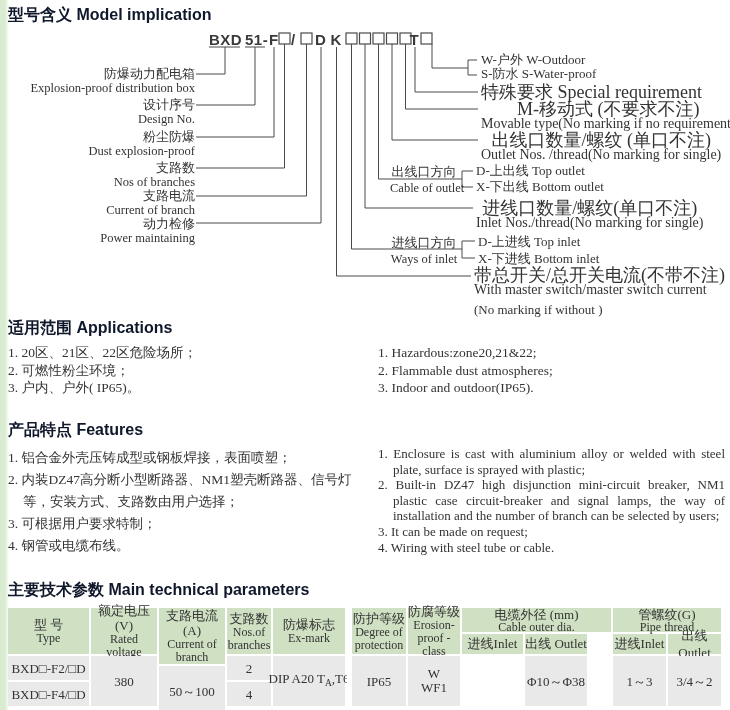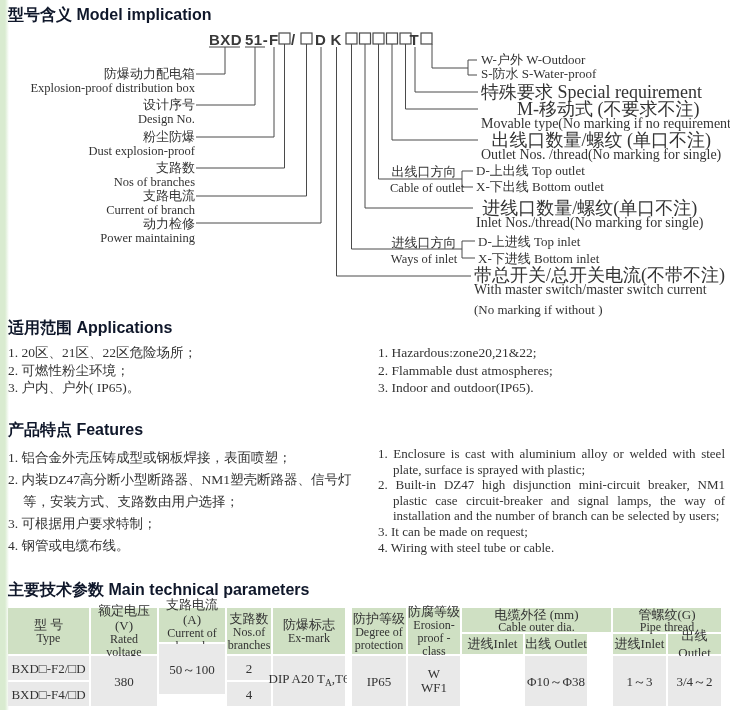--- a/index.html
+++ b/index.html
@@ -187,21 +187,21 @@
       <div class="bc" style="height:24px">BXD□-F4/□D</div>
     </div>
     <div class="col" style="width:66px">
       <div class="hc" style="height:46px">
         <span class="cn">额定电压(V)</span>
         <span class="en" style="width:52px">Rated voltage</span>
       </div>
       <div class="bc" style="height:50px">380</div>
     </div>
     <div class="col" style="width:66px">
-      <div class="hc" style="height:34px">
+      <div class="hc" style="height:56px">
         <span class="cn">支路电流(A)</span>
         <span class="en" style="width:58px">Current of branch</span>
       </div>
       <div class="bc" style="height:50px">50～100</div>
     </div>
     <div class="col" style="width:44px">
       <div class="hc" style="height:46px">
         <span class="cn">支路数</span>
         <span class="en" style="width:44px">Nos.of branches</span>
       </div>

